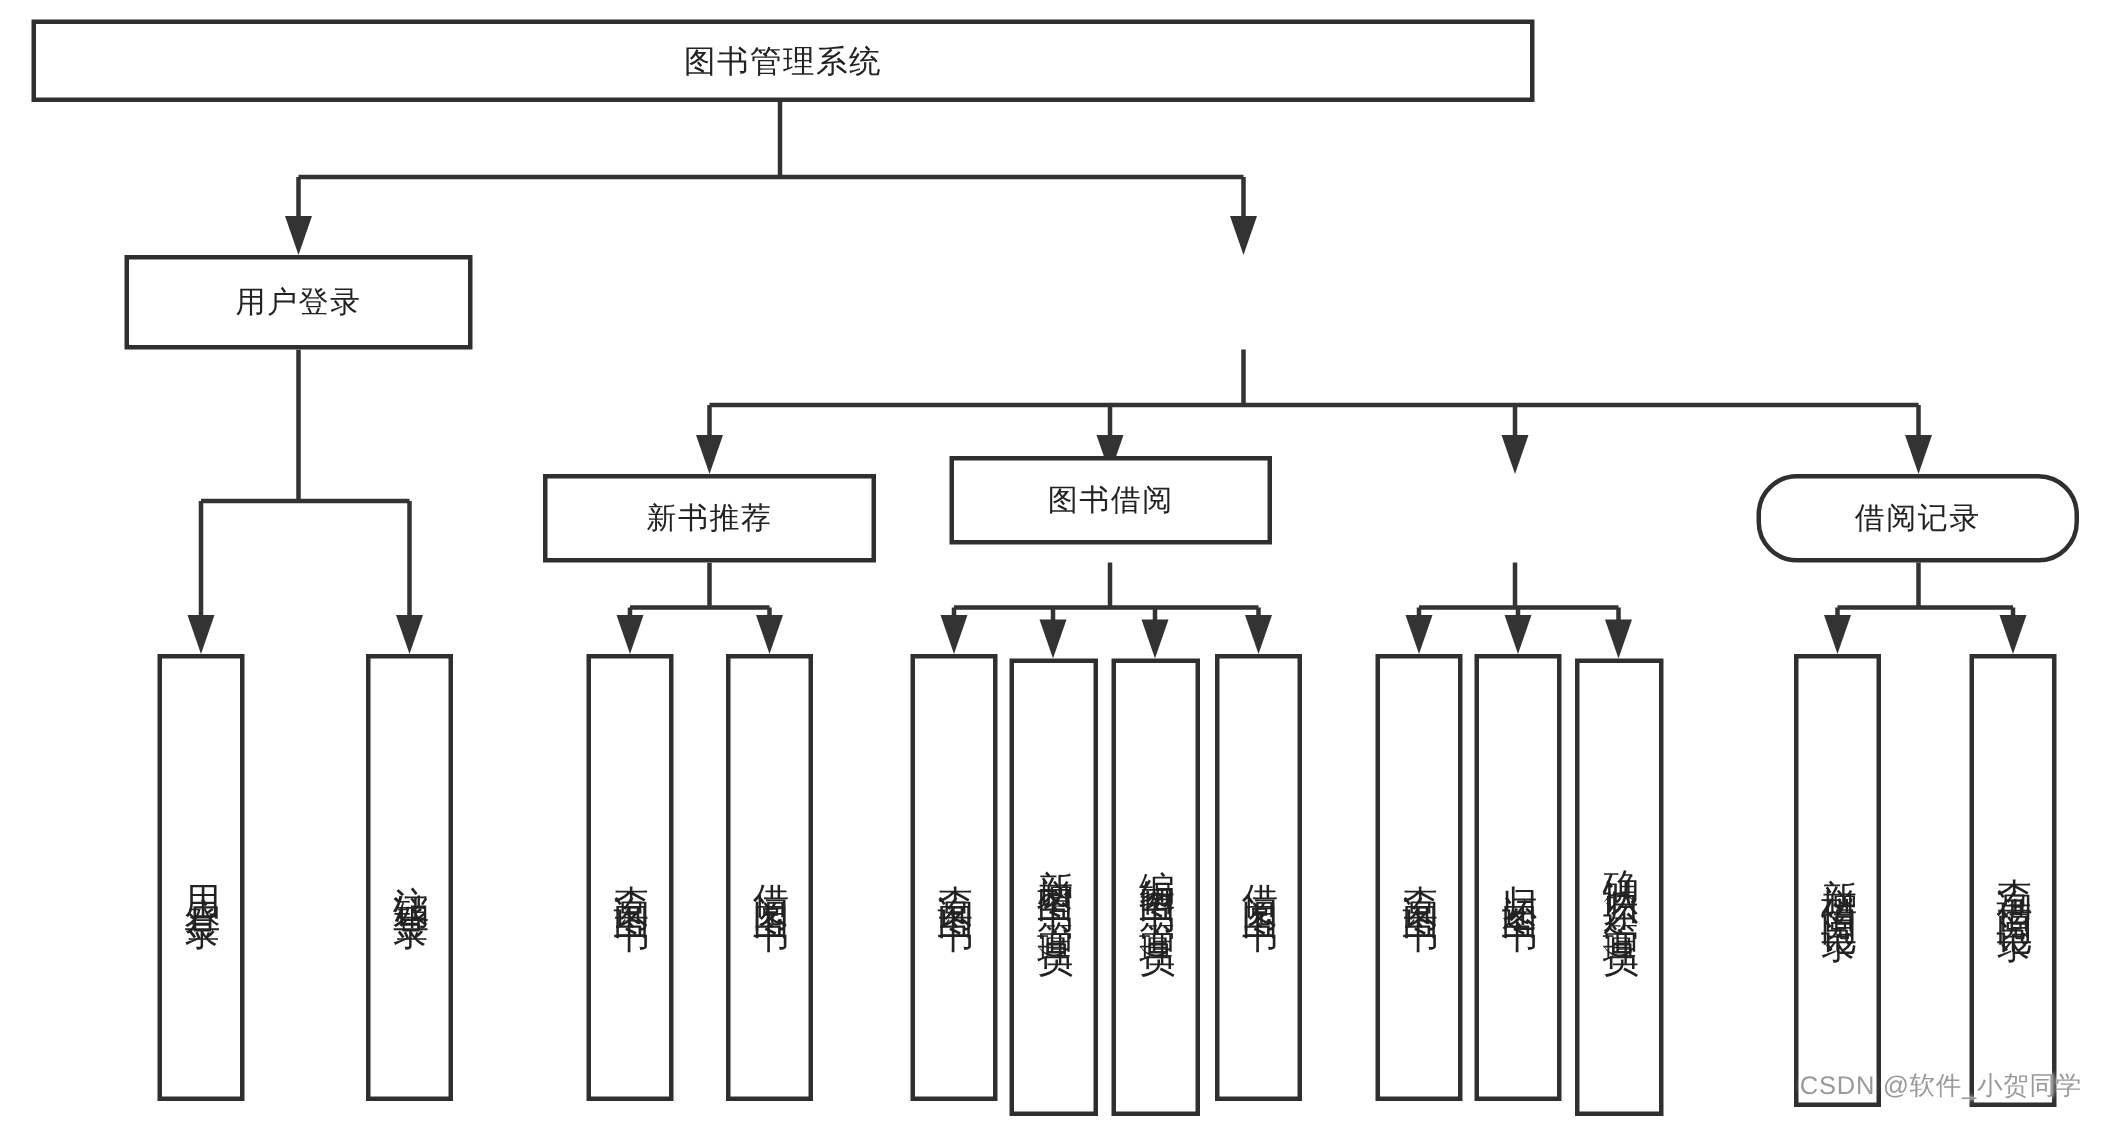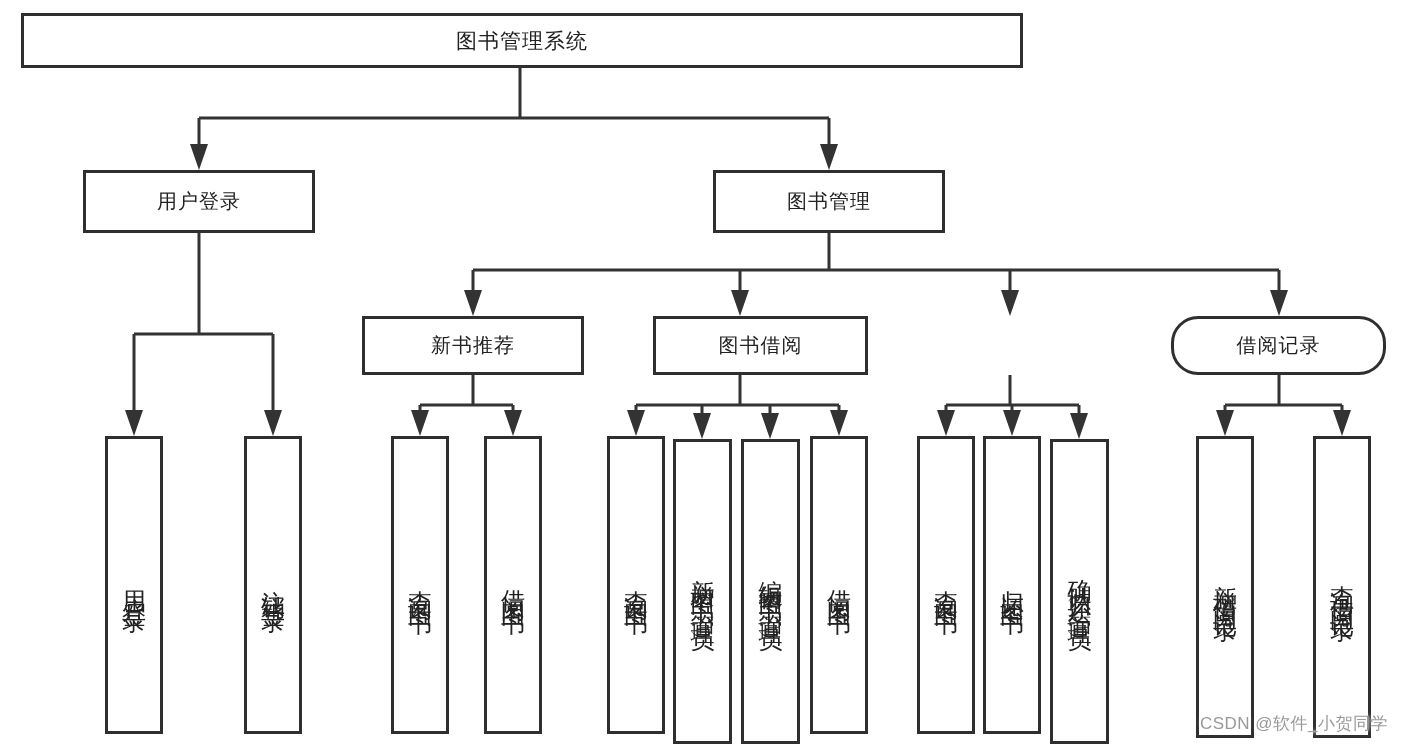--- a/index.html
+++ b/index.html
@@ -107,24 +107,23 @@
     <polygon points="937,410 955,410 946,436"></polygon>
     <polygon points="1003,410 1021,410 1012,436"></polygon>
     <polygon points="1070,413 1088,413 1079,439"></polygon>
     <polygon points="1216,410 1234,410 1225,436"></polygon>
     <polygon points="1333,410 1351,410 1342,436"></polygon>
   </svg>
 
   <div class="box h-box root-box" style="left:21px; top:13px; width:1002px; height:55px;">图书管理系统</div>
 
   <div class="box h-box" style="left:83px; top:170px; width:232px; height:63px;">用户登录</div>
-  <div class="box h-box" style="left:713px; top:170px; width:232px; height:63px;">图书管理</div>
 
   <div class="box h-box" style="left:362px; top:316px; width:222px; height:59px;">新书推荐</div>
-  <div class="box h-box" style="left:633px; top:316px; width:215px; height:59px;margin-left:20px;">图书借阅</div>
+  <div class="box h-box" style="left:633px; top:304px; width:215px; height:59px;">图书借阅</div>
   <div class="box h-box" style="left:1171px; top:316px; width:215px; height:59px;border-radius:27px;">借阅记录</div>
 
   <div class="box v-box" style="left:105px; top:436px; width:58px; height:298px;">用户登录</div>
   <div class="box v-box" style="left:244px; top:436px; width:58px; height:298px;">注销登录</div>
 
   <div class="box v-box" style="left:391px; top:436px; width:58px; height:298px;">查询图书</div>
   <div class="box v-box" style="left:484px; top:436px; width:58px; height:298px;">借阅图书</div>
 
   <div class="box v-box" style="left:607px; top:436px; width:58px; height:298px;">查询图书</div>
   <div class="box v-box" style="left:673px; top:439px; width:59px; height:305px;">新增图书（管理员）</div>

